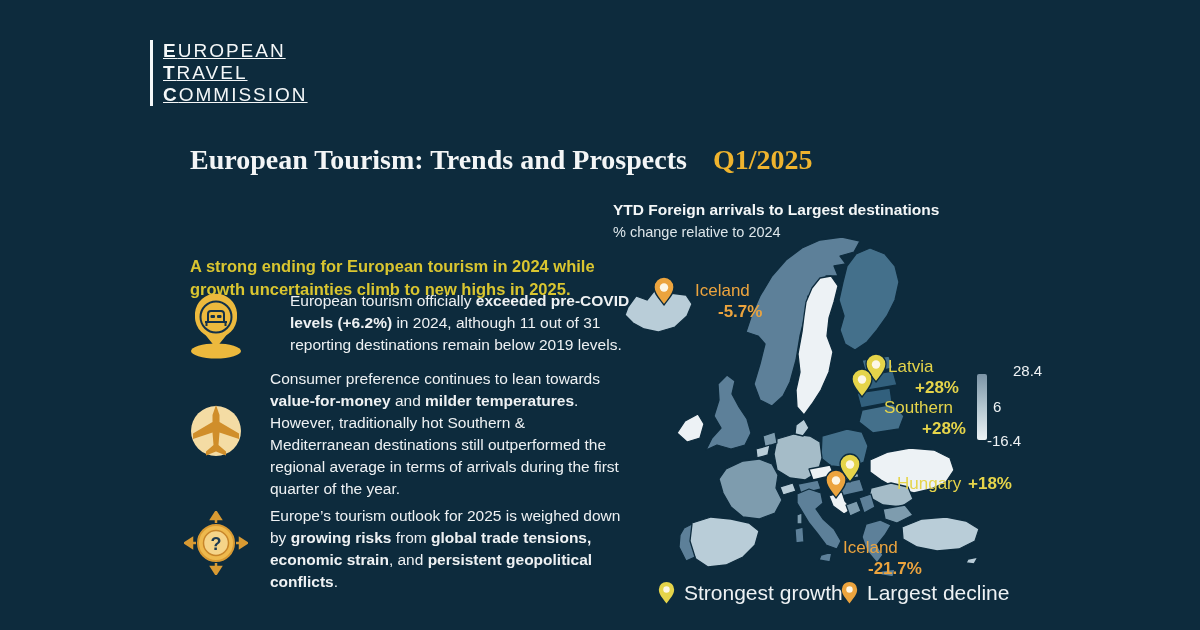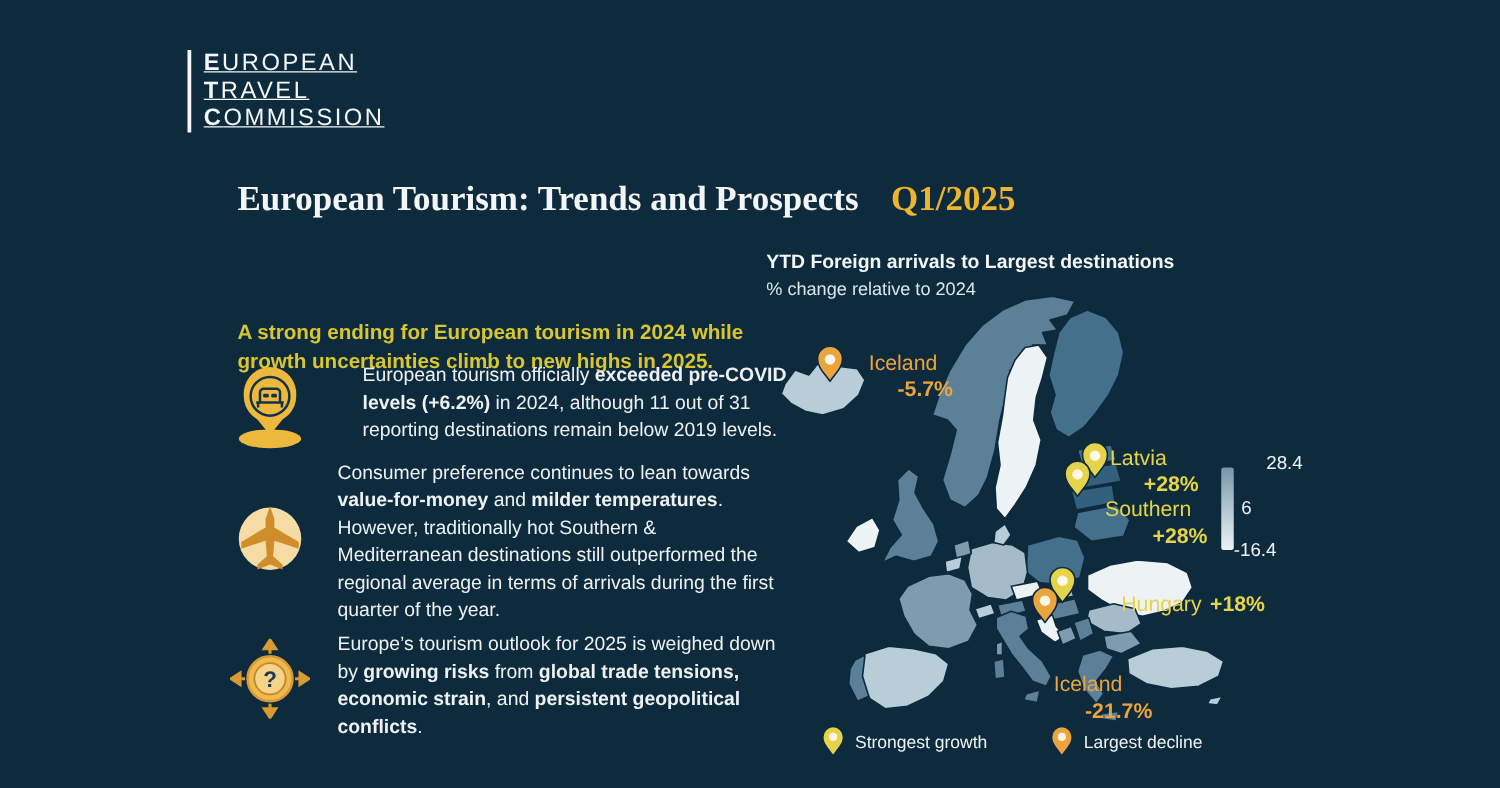--- a/index.html
+++ b/index.html
@@ -52,21 +52,21 @@
   #lbl-lithuania{left:884px;top:397px;} #lbl-lithuania .val{margin-left:38px;}
   #lbl-hungary{left:897px;top:473px;}
   #lbl-hungary .val{display:inline;margin-left:2px;}
   #lbl-croatia{left:843px;top:537px;} #lbl-croatia .val{margin-left:25px;}
   
   .colorbar{position:absolute;left:977px;top:374px;width:10px;height:66px;border-radius:2px;
     background:linear-gradient(to bottom,#7b94a6,#b6c9d3 52%,#ecf2f5);}
   .cb-num{position:absolute;font-size:15px;color:#eef2f4;}
   #cb-max{left:993px;top:362px;margin-left:20px;} #cb-mid{left:993px;top:398px;} #cb-min{left:987px;top:432px;}
   
-  .legend-item{position:absolute;display:flex;align-items:center;gap:9px;font-size:14px;color:#eef2f4;justify-content:space-between;}
+  .legend-item{position:absolute;display:flex;align-items:center;gap:9px;font-size:21px;color:#eef2f4;justify-content:space-between;}
   #legend-growth{left:658px;top:580px;} #legend-decline{left:841px;top:580px;}
 </style>
 </head>
 <body>
 
 <div class="stage">
 
   <div class="logo">
     <div class="line"><span class="lead">E</span><span>UROPEAN</span></div>
     <div class="line"><span class="lead">T</span><span>RAVEL</span></div>

